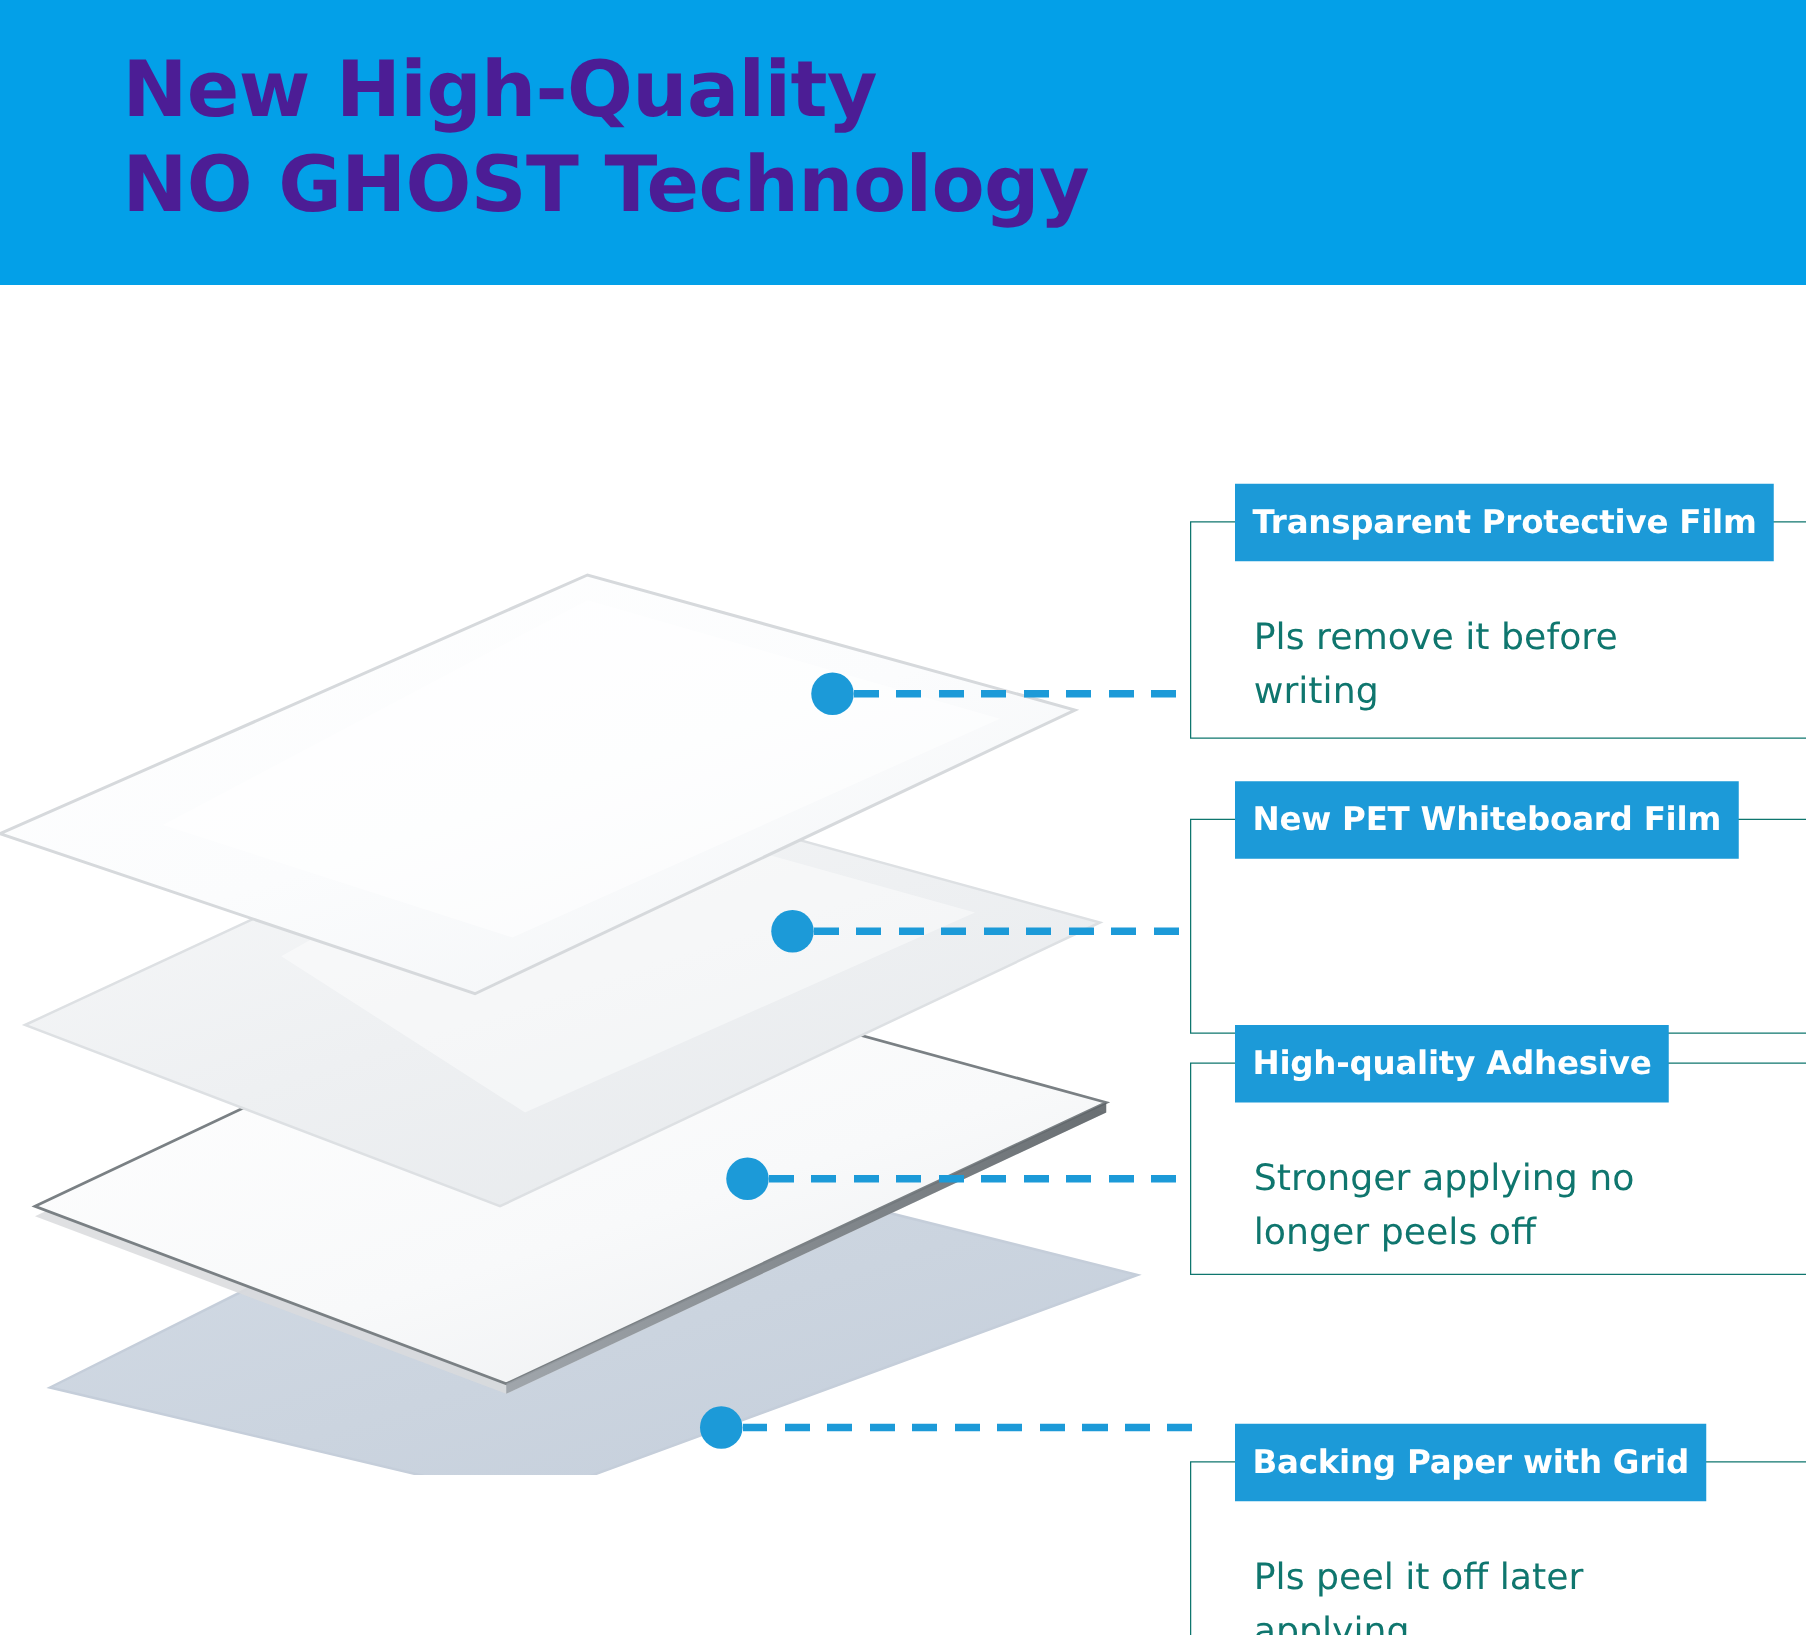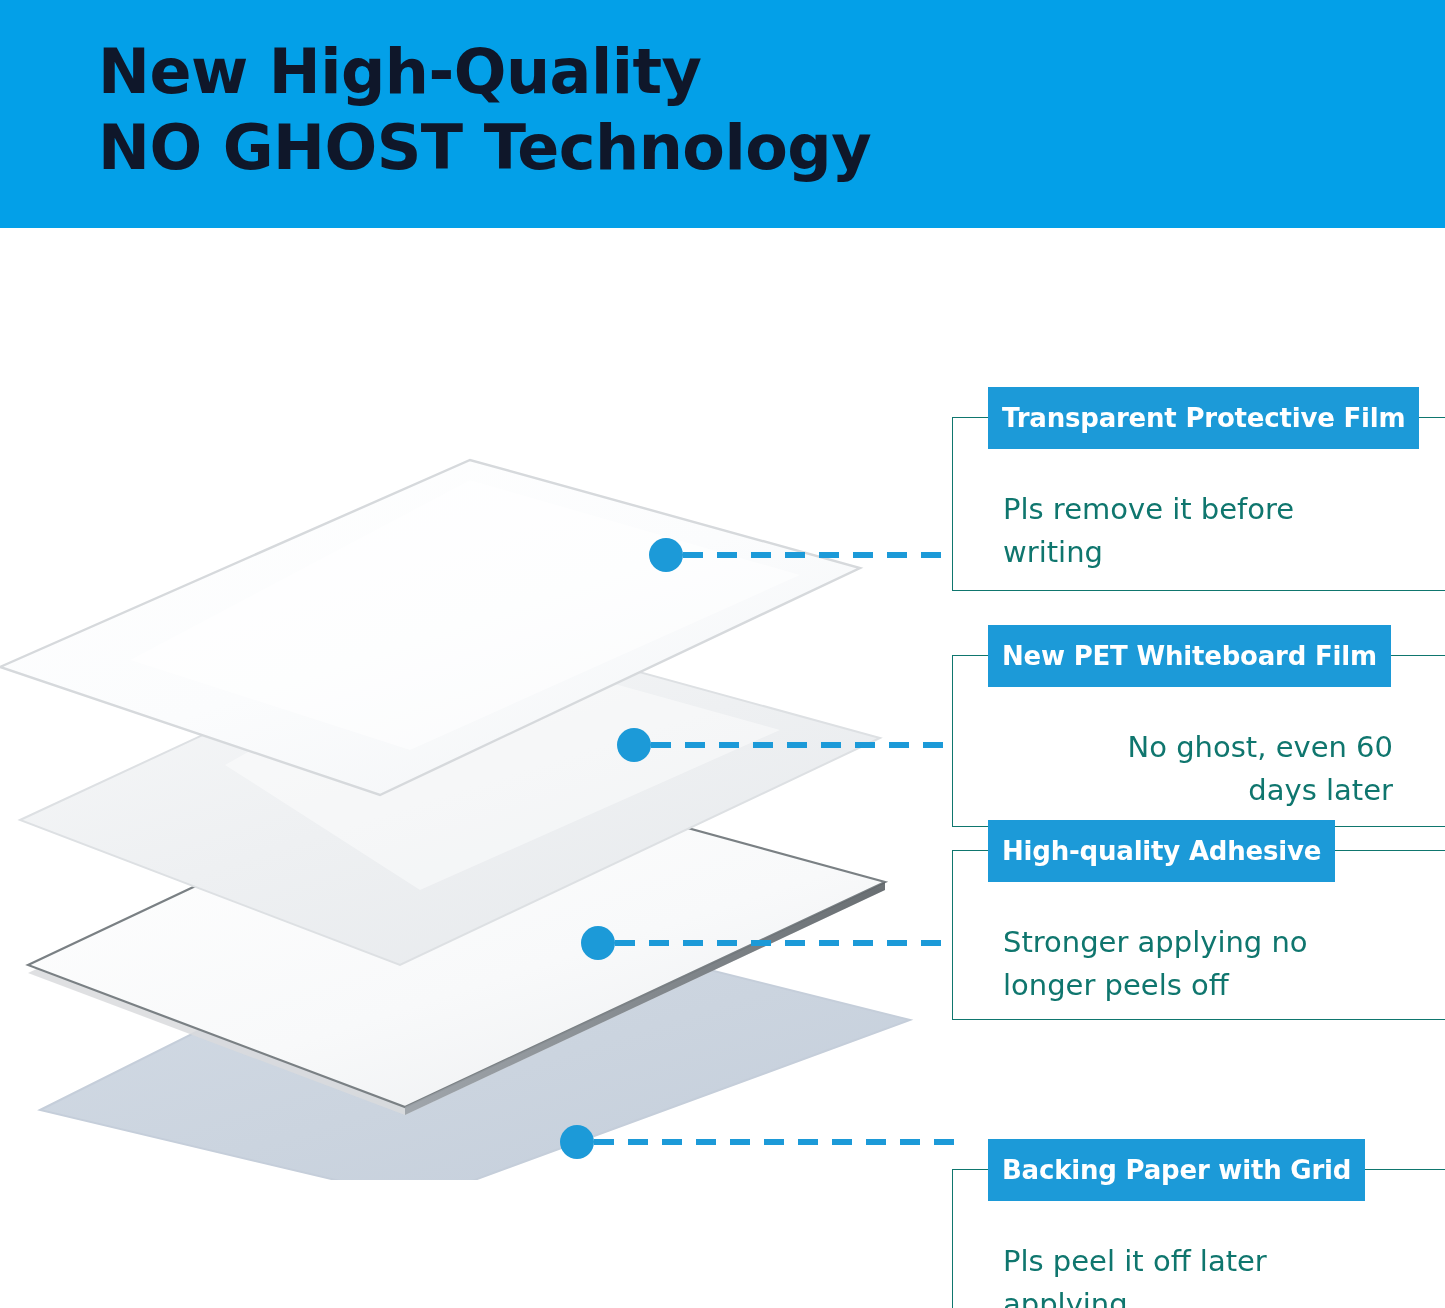--- a/index.html
+++ b/index.html
@@ -14,21 +14,21 @@
   .page{position:relative;width:1445px;height:1308px;overflow:hidden;background:#fff;}
 
   
   .banner{
     position:absolute;left:0;top:0;width:1445px;height:228px;
     background:#03a0e8;
   }
   .banner-title{
     position:absolute;left:98px;top:34px;
     width:1100px;
-    color:#0f172a;
+    color:#4c1d95;
     font-family:"DejaVu Sans", sans-serif;
     font-weight:bold;
     font-size:62px;
     line-height:76px;
     letter-spacing:-0.5px;
     white-space:pre-line;
   }
 
   
   .illustration{
@@ -176,22 +176,20 @@
   </div>
 
   <div class="callout" id="callout-1">
     <div class="callout-head">Transparent Protective Film</div>
     <div class="callout-body">Pls remove it before
 writing</div>
   </div>
 
   <div class="callout" id="callout-2">
     <div class="callout-head">New PET Whiteboard Film</div>
-    <div class="callout-body">No ghost, even 60
-days later</div>
   </div>
 
   <div class="callout" id="callout-3">
     <div class="callout-head">High-quality Adhesive</div>
     <div class="callout-body">Stronger applying no
 longer peels off</div>
   </div>
 
   <div class="callout" id="callout-4">
     <div class="callout-head">Backing Paper with Grid</div>

